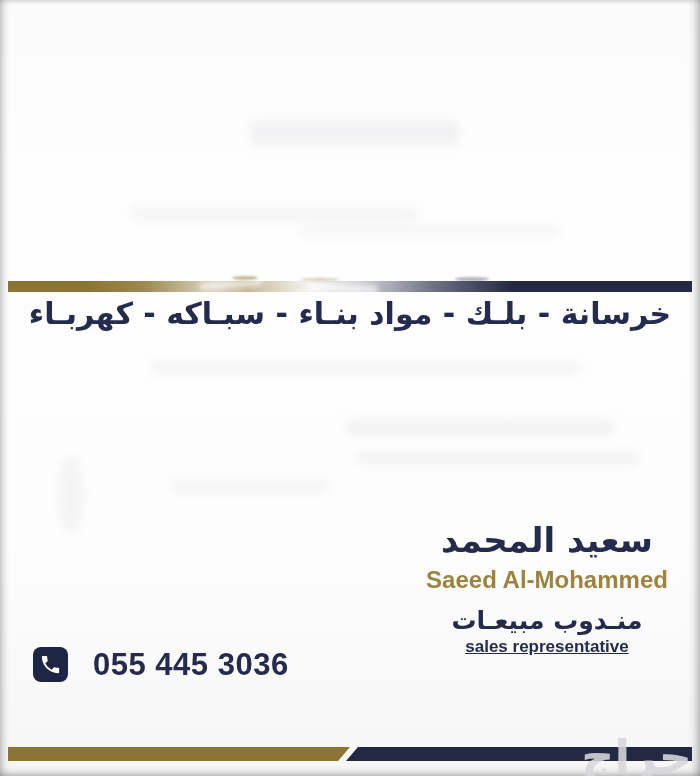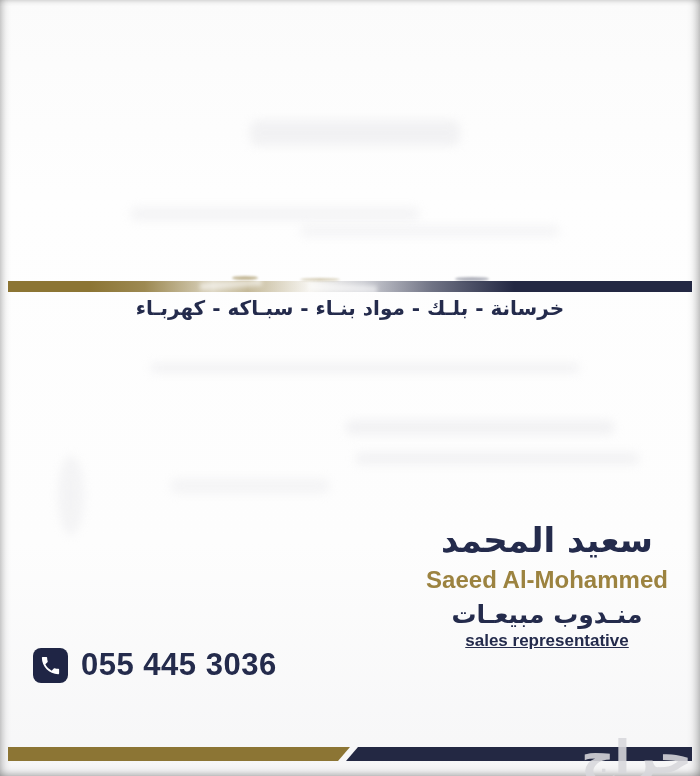--- a/index.html
+++ b/index.html
@@ -37,39 +37,39 @@
   .stripe-top .smudge{position:absolute;background:#ffffff;opacity:.55;filter:blur(2px);}
   .sm1{left:28%;top:0;width:9%;height:60%;transform:rotate(-4deg);}
   .sm2{left:44%;top:30%;width:10%;height:70%;transform:rotate(3deg);}
   .speck{position:absolute;border-radius:50%;}
   .sp1{left:232px;top:276px;width:26px;height:4px;background:#8C7534;opacity:.5;filter:blur(1px);}
   .sp2{left:300px;top:278px;width:40px;height:3px;background:#8C7534;opacity:.35;filter:blur(1px);}
   .sp3{left:455px;top:277px;width:34px;height:4px;background:#232843;opacity:.35;filter:blur(1px);}
 
   .services{position:absolute;left:0;right:0;top:296px;text-align:center;}
   .services-ar{
-    font-size:20px;font-weight:bold;color:#242B4C;direction:rtl;white-space:nowrap;
+    font-size:30px;font-weight:bold;color:#242B4C;direction:rtl;white-space:nowrap;
     font-family:"DejaVu Sans",sans-serif;letter-spacing:0;
   }
   .services-en{
     margin-top:7px;font-size:17.5px;font-weight:bold;color:#9C8340;
     font-family:"Liberation Sans","DejaVu Sans",sans-serif;letter-spacing:.3px;word-spacing:1px;white-space:nowrap;
     -webkit-mask-image:linear-gradient(90deg,#000 62%,rgba(0,0,0,.6) 80%,rgba(0,0,0,.45) 100%);
             mask-image:linear-gradient(90deg,#000 62%,rgba(0,0,0,.6) 80%,rgba(0,0,0,.45) 100%);
   }
 
   .person{position:absolute;right:28px;top:521px;width:250px;text-align:center;}
   .name-ar{font-size:34px;font-weight:bold;color:#242B4C;direction:rtl;white-space:nowrap;line-height:1.15;}
   .name-en{margin-top:6px;font-size:24px;font-weight:bold;color:#9C8340;
     font-family:"Liberation Sans","DejaVu Sans",sans-serif;white-space:nowrap;}
-  .title-ar{margin-top:6px;font-size:25px;font-weight:bold;color:#242B4C;direction:rtl;white-space:nowrap;}
+  .title-ar{margin-top:12px;font-size:25px;font-weight:bold;color:#242B4C;direction:rtl;white-space:nowrap;}
   .title-en{margin-top:2px;font-size:17px;font-weight:bold;color:#242B4C;
     font-family:"Liberation Sans","DejaVu Sans",sans-serif;white-space:nowrap;text-decoration:underline;}
 
-  .row{position:absolute;display:flex;align-items:center;}
+  .row{position:absolute;display:flex;gap:12px;}
   .phone-row{left:33px;top:647px;}
   .address-row{left:33px;top:698px;}
   .icon-box{display:flex;align-items:center;justify-content:center;flex:0 0 auto;}
   .icon-navy{width:35px;height:35px;border-radius:8px;background:#1F2545;}
   .icon-gold{width:35px;height:43px;border-radius:9px;background:#8C7534;}
   .phone-number{
     margin-left:13px;font-size:31px;font-weight:bold;color:#242B4C;
     font-family:"Liberation Sans","DejaVu Sans",sans-serif;letter-spacing:.5px;white-space:nowrap;
   }
   .address-text{

